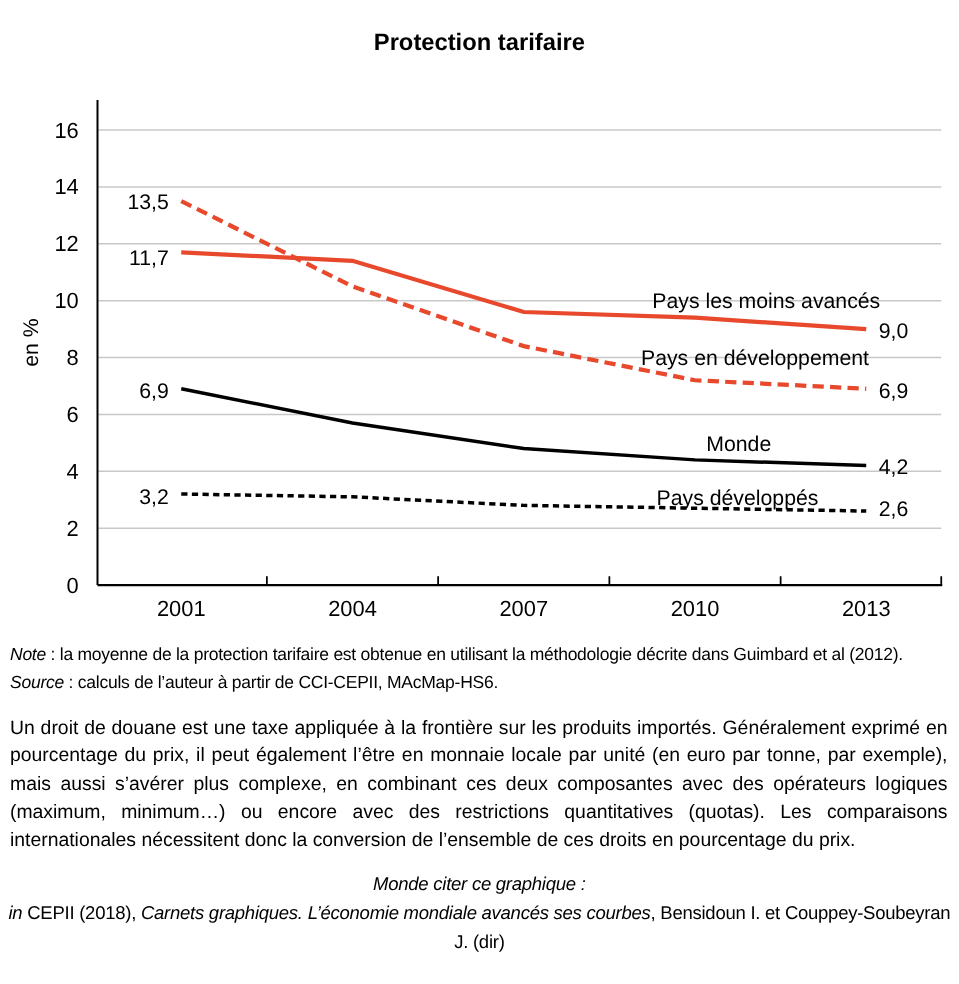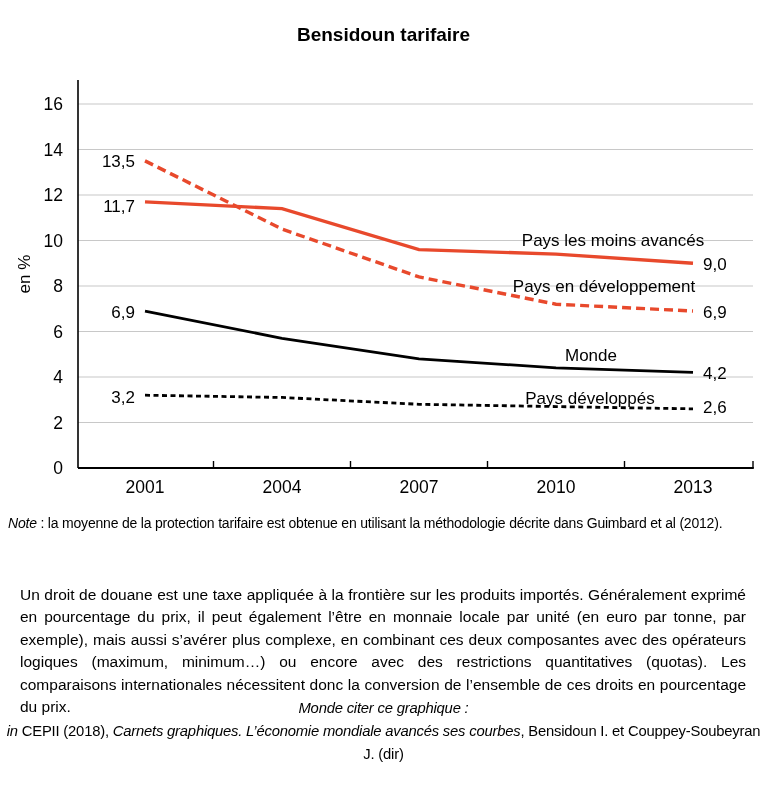--- a/index.html
+++ b/index.html
@@ -27,39 +27,39 @@
     line-height: 22px;
     letter-spacing: -0.2px;
   }
   .meta-block .lbl { font-style: italic; }
   .body-par {
     position: absolute;
     top: 572px; left: 8px; right: 9px;
     font-size: 15.5px;
     line-height: 22.4px;
     text-align: justify;
-    margin: 12px;
+    margin: 0;
   }
   .cite-block {
     position: absolute;
     top: 697px; left: 5px; right: 5px;
     text-align: center;
     font-size: 14.8px;
     line-height: 23px;
     letter-spacing: -0.2px;
   }
   .cite-heading { font-style: italic; }
   .it { font-style: italic; text-align: right; }
 </style>
 </head>
 <body>
 
 <div class="page">
 
-  <div class="chart-title">Bensidoun tarifaire</div>
+  <div class="chart-title">Protection tarifaire</div>
 
   <svg id="chart-svg" width="767" height="505" viewBox="0 0 767 505">
       <line x1="78" y1="422.5" x2="753" y2="422.5" stroke="#c8c8c8" stroke-width="1.2"></line>
       <line x1="78" y1="377" x2="753" y2="377" stroke="#c8c8c8" stroke-width="1.2"></line>
       <line x1="78" y1="331.5" x2="753" y2="331.5" stroke="#c8c8c8" stroke-width="1.2"></line>
       <line x1="78" y1="286" x2="753" y2="286" stroke="#c8c8c8" stroke-width="1.2"></line>
       <line x1="78" y1="240.5" x2="753" y2="240.5" stroke="#c8c8c8" stroke-width="1.2"></line>
       <line x1="78" y1="195" x2="753" y2="195" stroke="#c8c8c8" stroke-width="1.2"></line>
       <line x1="78" y1="149.5" x2="753" y2="149.5" stroke="#c8c8c8" stroke-width="1.2"></line>
       <line x1="78" y1="104" x2="753" y2="104" stroke="#c8c8c8" stroke-width="1.2"></line>
@@ -98,20 +98,21 @@
       <text x="703" y="379.45" text-anchor="start" font-size="17">4,2</text>
       <text x="591" y="361" text-anchor="middle" font-size="17">Monde</text>
       <polyline points="145,395.2 282,397.475 419,404.3 556,406.575 693,408.85" fill="none" stroke="#000000" stroke-width="2.8" stroke-dasharray="5,3.5"></polyline>
       <text x="135" y="403.2" text-anchor="end" font-size="17">3,2</text>
       <text x="703" y="412.85" text-anchor="start" font-size="17">2,6</text>
       <text x="590" y="404" text-anchor="middle" font-size="17">Pays développés</text>
     </svg>
 
   <div class="meta-block">
     <div><span class="lbl">Note</span><span> : la moyenne de la protection tarifaire est obtenue en utilisant la méthodologie décrite dans Guimbard et al (2012).</span></div>
+    <div><span class="lbl">Source</span><span> : calculs de l’auteur à partir de CCI-CEPII, MAcMap-HS6.</span></div>
   </div>
 
   <p class="body-par">Un droit de douane est une taxe appliquée à la frontière sur les produits importés. Généralement exprimé en pourcentage du prix, il peut également l’être en monnaie locale par unité (en euro par tonne, par exemple), mais aussi s’avérer plus complexe, en combinant ces deux composantes avec des opérateurs logiques (maximum, minimum…) ou encore avec des restrictions quantitatives (quotas). Les comparaisons internationales nécessitent donc la conversion de l’ensemble de ces droits en pourcentage du prix.</p>
 
   <div class="cite-block">
     <div class="cite-heading">Monde citer ce graphique :</div>
     <div><span class="it">in</span><span> CEPII (2018), </span><span class="it">Carnets graphiques. L’économie mondiale avancés ses courbes</span><span>, Bensidoun I. et Couppey-Soubeyran J. (dir)</span></div>
   </div>
 
 </div>

